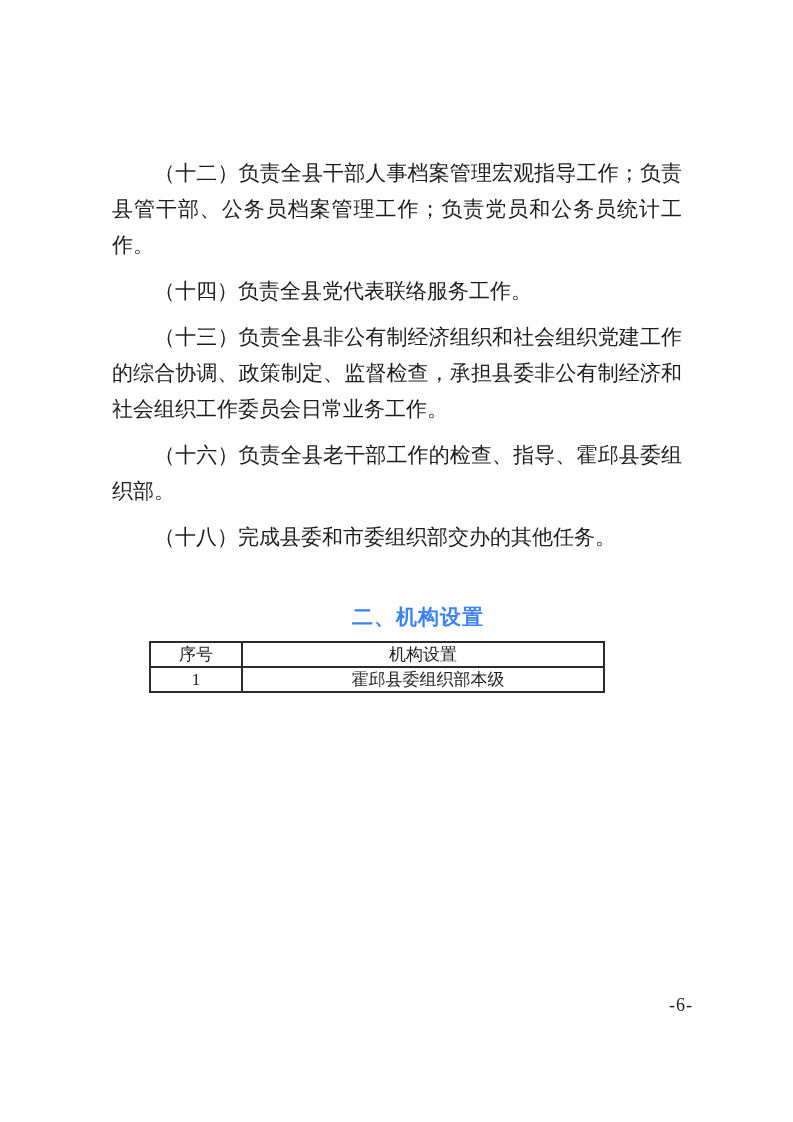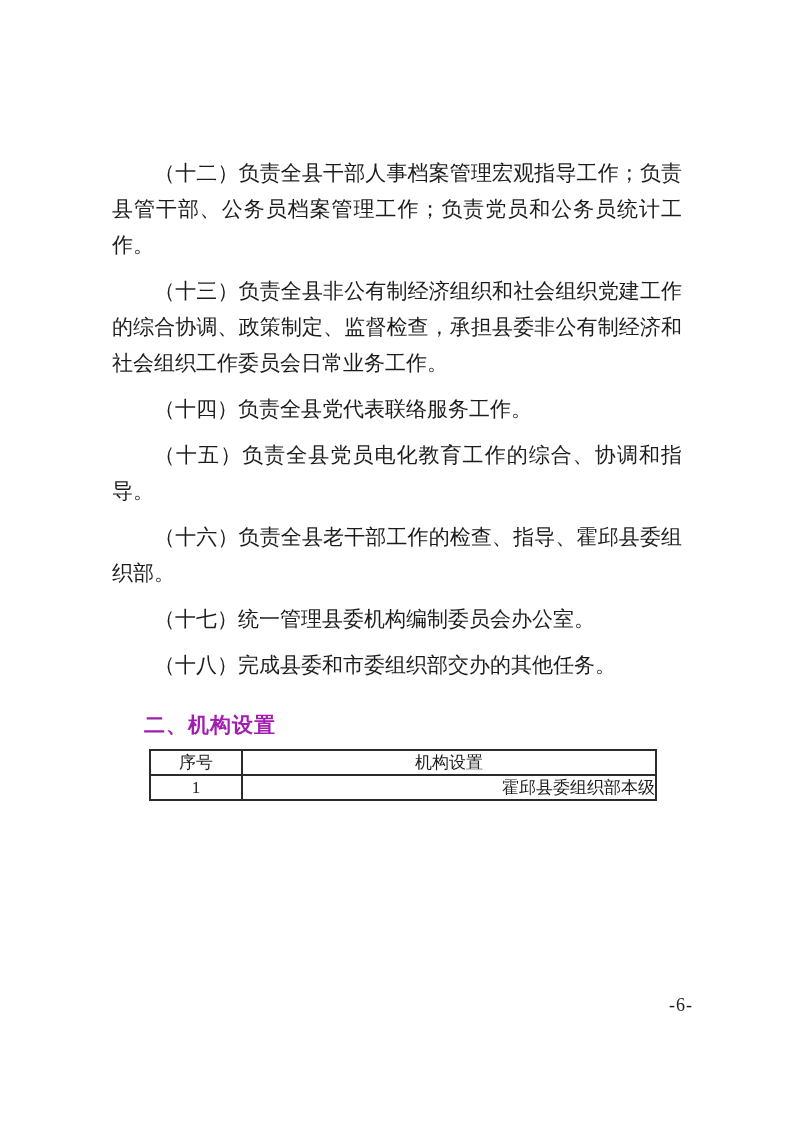--- a/index.html
+++ b/index.html
@@ -28,67 +28,65 @@
   }
   .content p {
     margin: 10px;
     text-indent: 2em;
   }
   .sec-heading {
     font-family: "Liberation Sans", "DejaVu Sans", sans-serif;
     font-size: 21px;
     font-weight: 700;
     line-height: 36px;
-    margin: 24px 0 6px 0;
+    margin: 44px 0 6px 0;
     text-indent: 2em;
-    text-align: left;
+    text-align: center;
     letter-spacing: 1px;
-    color: #a21caf;
+    color: #3b82f6;
   }
   .units-table {
     border-collapse: collapse;
     table-layout: fixed;
-    width: 508px;
+    width: 456px;
     margin: 4px 0 0 47px;
     font-size: 17px;
     line-height: 21px;
     text-align: center;
   }
   .units-table th,
   .units-table td {
     border: 2px solid #2b2b2b;
     padding: 0;
     height: 23px;
     font-weight: 400;
   }
   .units-table .cell-name {
-    text-align: right;
+    text-align: center;
     padding-left: 10px;
   }
   .col-1 { width: 92px; }
   .page-num {
     position: absolute;
     top: 995px;
     right: 100px;
     font-size: 18px;
     letter-spacing: 1px;
     color: #1c1c1c;
   }
 </style>
 </head>
 <body>
 
 <div class="page">
   <div class="content">
     <p>（十二）负责全县干部人事档案管理宏观指导工作；负责县管干部、公务员档案管理工作；负责党员和公务员统计工作。</p>
+    <p>（十四）负责全县党代表联络服务工作。</p>
     <p>（十三）负责全县非公有制经济组织和社会组织党建工作的综合协调、政策制定、监督检查，承担县委非公有制经济和社会组织工作委员会日常业务工作。</p>
-    <p>（十四）负责全县党代表联络服务工作。</p>
-    <p>（十五）负责全县党员电化教育工作的综合、协调和指导。</p>
     <p>（十六）负责全县老干部工作的检查、指导、霍邱县委组织部。</p>
-    <p>（十七）统一管理县委机构编制委员会办公室。</p>
     <p>（十八）完成县委和市委组织部交办的其他任务。</p>
 
     <h2 class="sec-heading">二、机构设置</h2>
 
 
     <table class="units-table">
       <colgroup>
         <col class="col-1">
         <col class="col-2">
       </colgroup>

